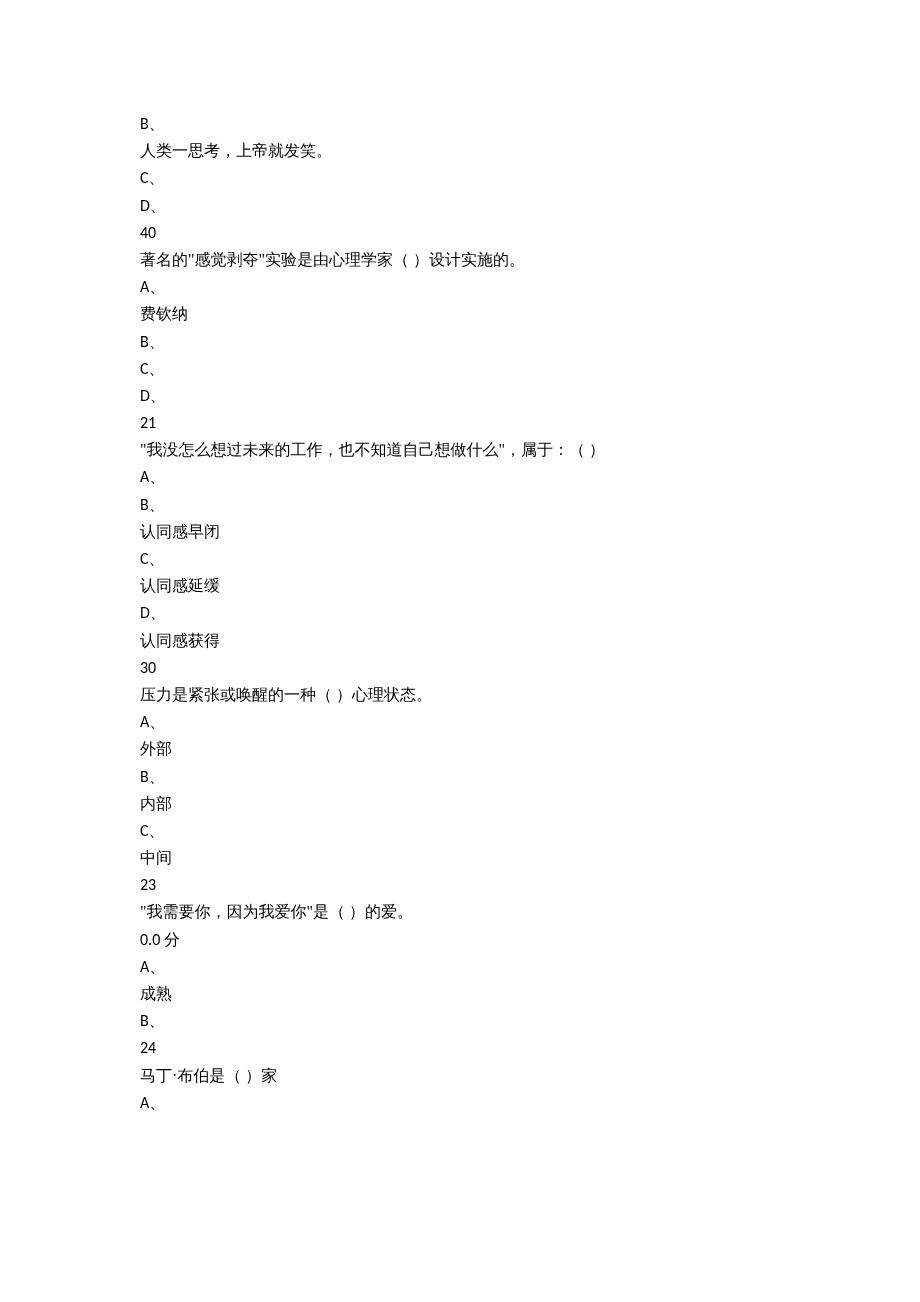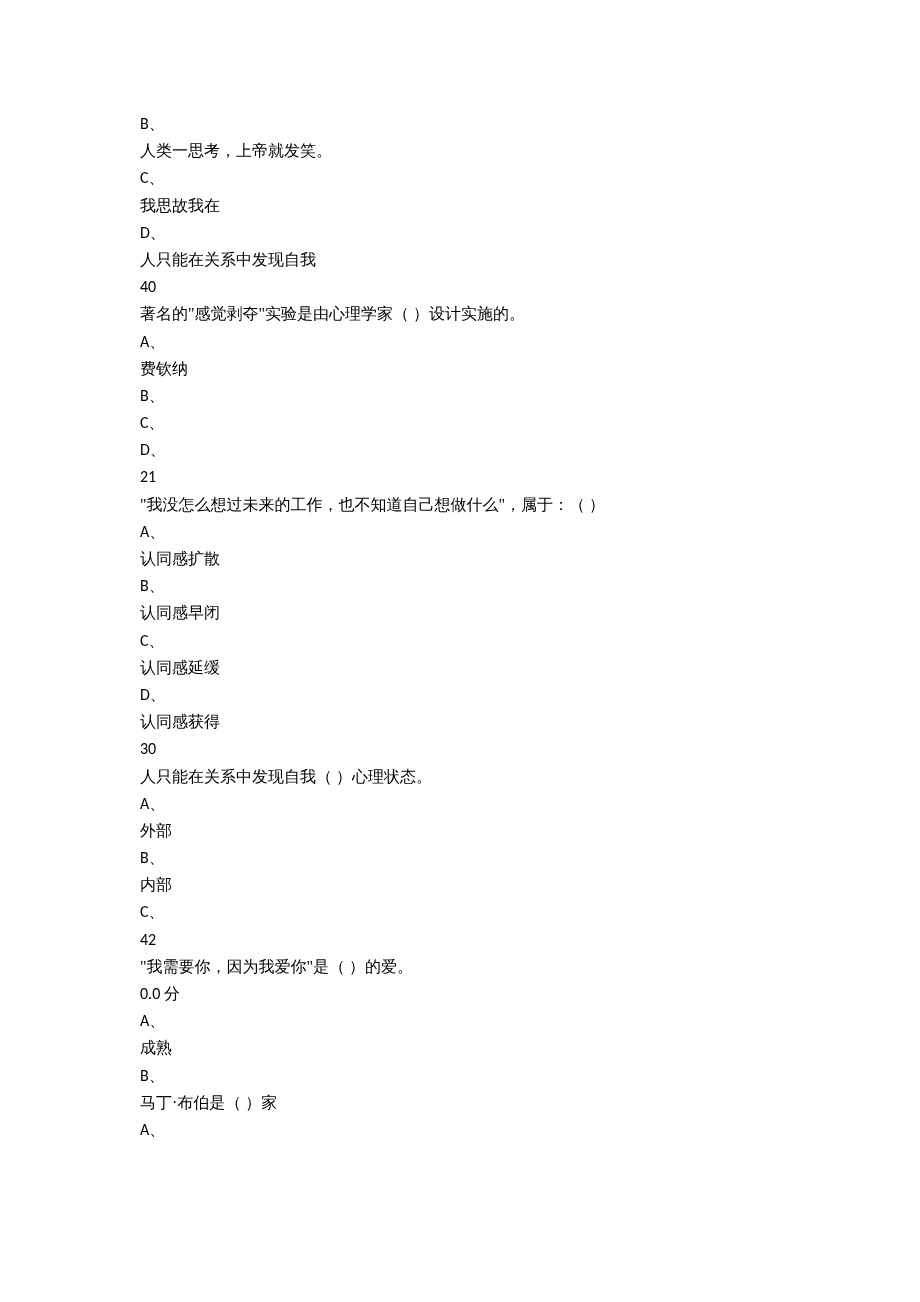--- a/index.html
+++ b/index.html
@@ -24,49 +24,48 @@
   }
 </style>
 </head>
 <body>
 
 <div class="page">
   <div id="content">
       <div class="line latin">B、</div>
       <div class="line">人类一思考，上帝就发笑。</div>
       <div class="line latin">C、</div>
-      <div class="line">我思故我在</div>
       <div class="line latin">D、</div>
-      <div class="line">人只能在关系中发现自我</div>
       <div class="line latin">40</div>
       <div class="line">著名的"感觉剥夺"实验是由心理学家（ ）设计实施的。</div>
       <div class="line latin">A、</div>
       <div class="line">费钦纳</div>
       <div class="line latin">B、</div>
       <div class="line latin">C、</div>
       <div class="line latin">D、</div>
       <div class="line latin">21</div>
       <div class="line">"我没怎么想过未来的工作，也不知道自己想做什么"，属于：（ ）</div>
       <div class="line latin">A、</div>
-      <div class="line">认同感扩散</div>
       <div class="line latin">B、</div>
       <div class="line">认同感早闭</div>
       <div class="line latin">C、</div>
       <div class="line">认同感延缓</div>
       <div class="line latin">D、</div>
       <div class="line">认同感获得</div>
       <div class="line latin">30</div>
-      <div class="line">人只能在关系中发现自我（ ）心理状态。</div>
+      <div class="line">压力是紧张或唤醒的一种（ ）心理状态。</div>
       <div class="line latin">A、</div>
       <div class="line">外部</div>
       <div class="line latin">B、</div>
       <div class="line">内部</div>
       <div class="line latin">C、</div>
-      <div class="line latin">42</div>
+      <div class="line">中间</div>
+      <div class="line latin">23</div>
       <div class="line">"我需要你，因为我爱你"是（ ）的爱。</div>
       <div class="line latin">0.0 分</div>
       <div class="line latin">A、</div>
       <div class="line">成熟</div>
       <div class="line latin">B、</div>
+      <div class="line latin">24</div>
       <div class="line">马丁·布伯是（ ）家</div>
       <div class="line latin">A、</div>
     </div>
 </div>
 
 </body></html>

